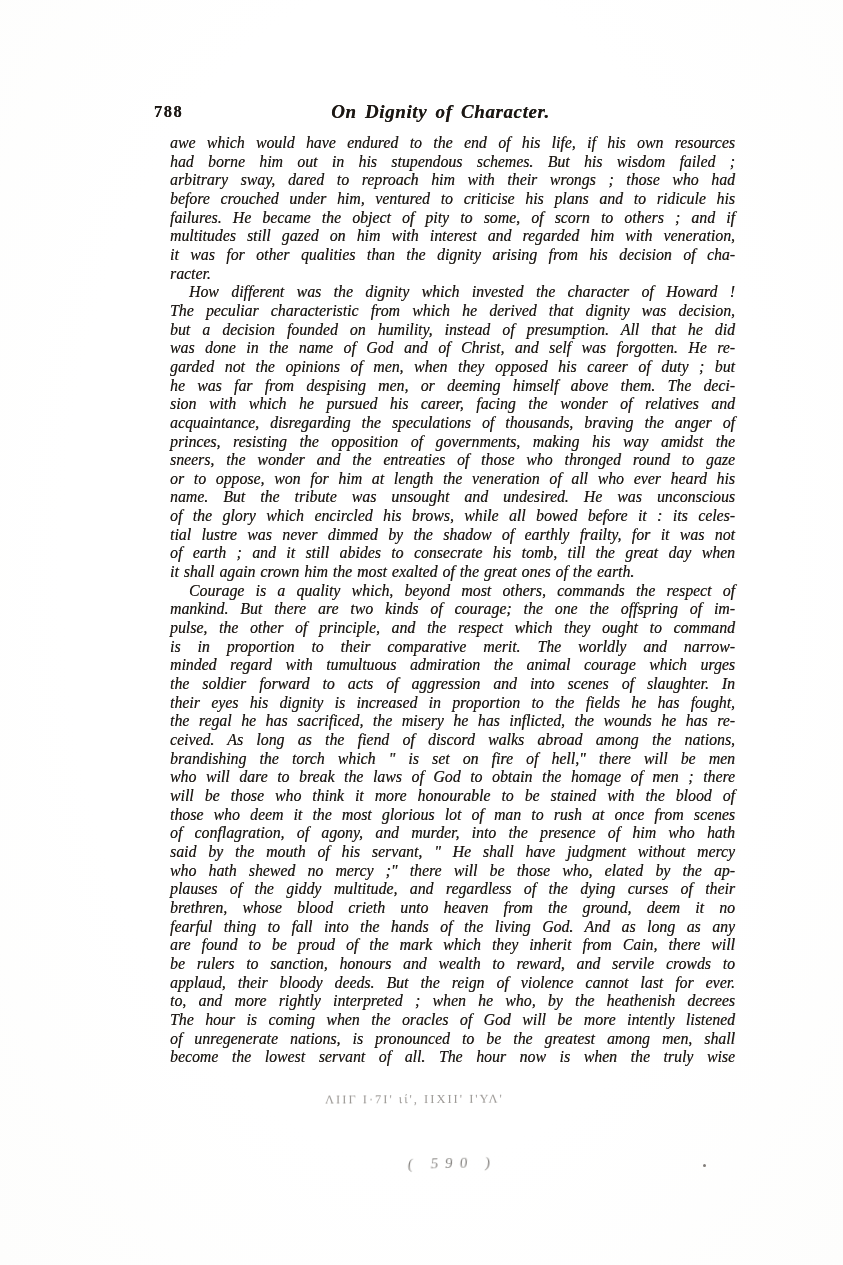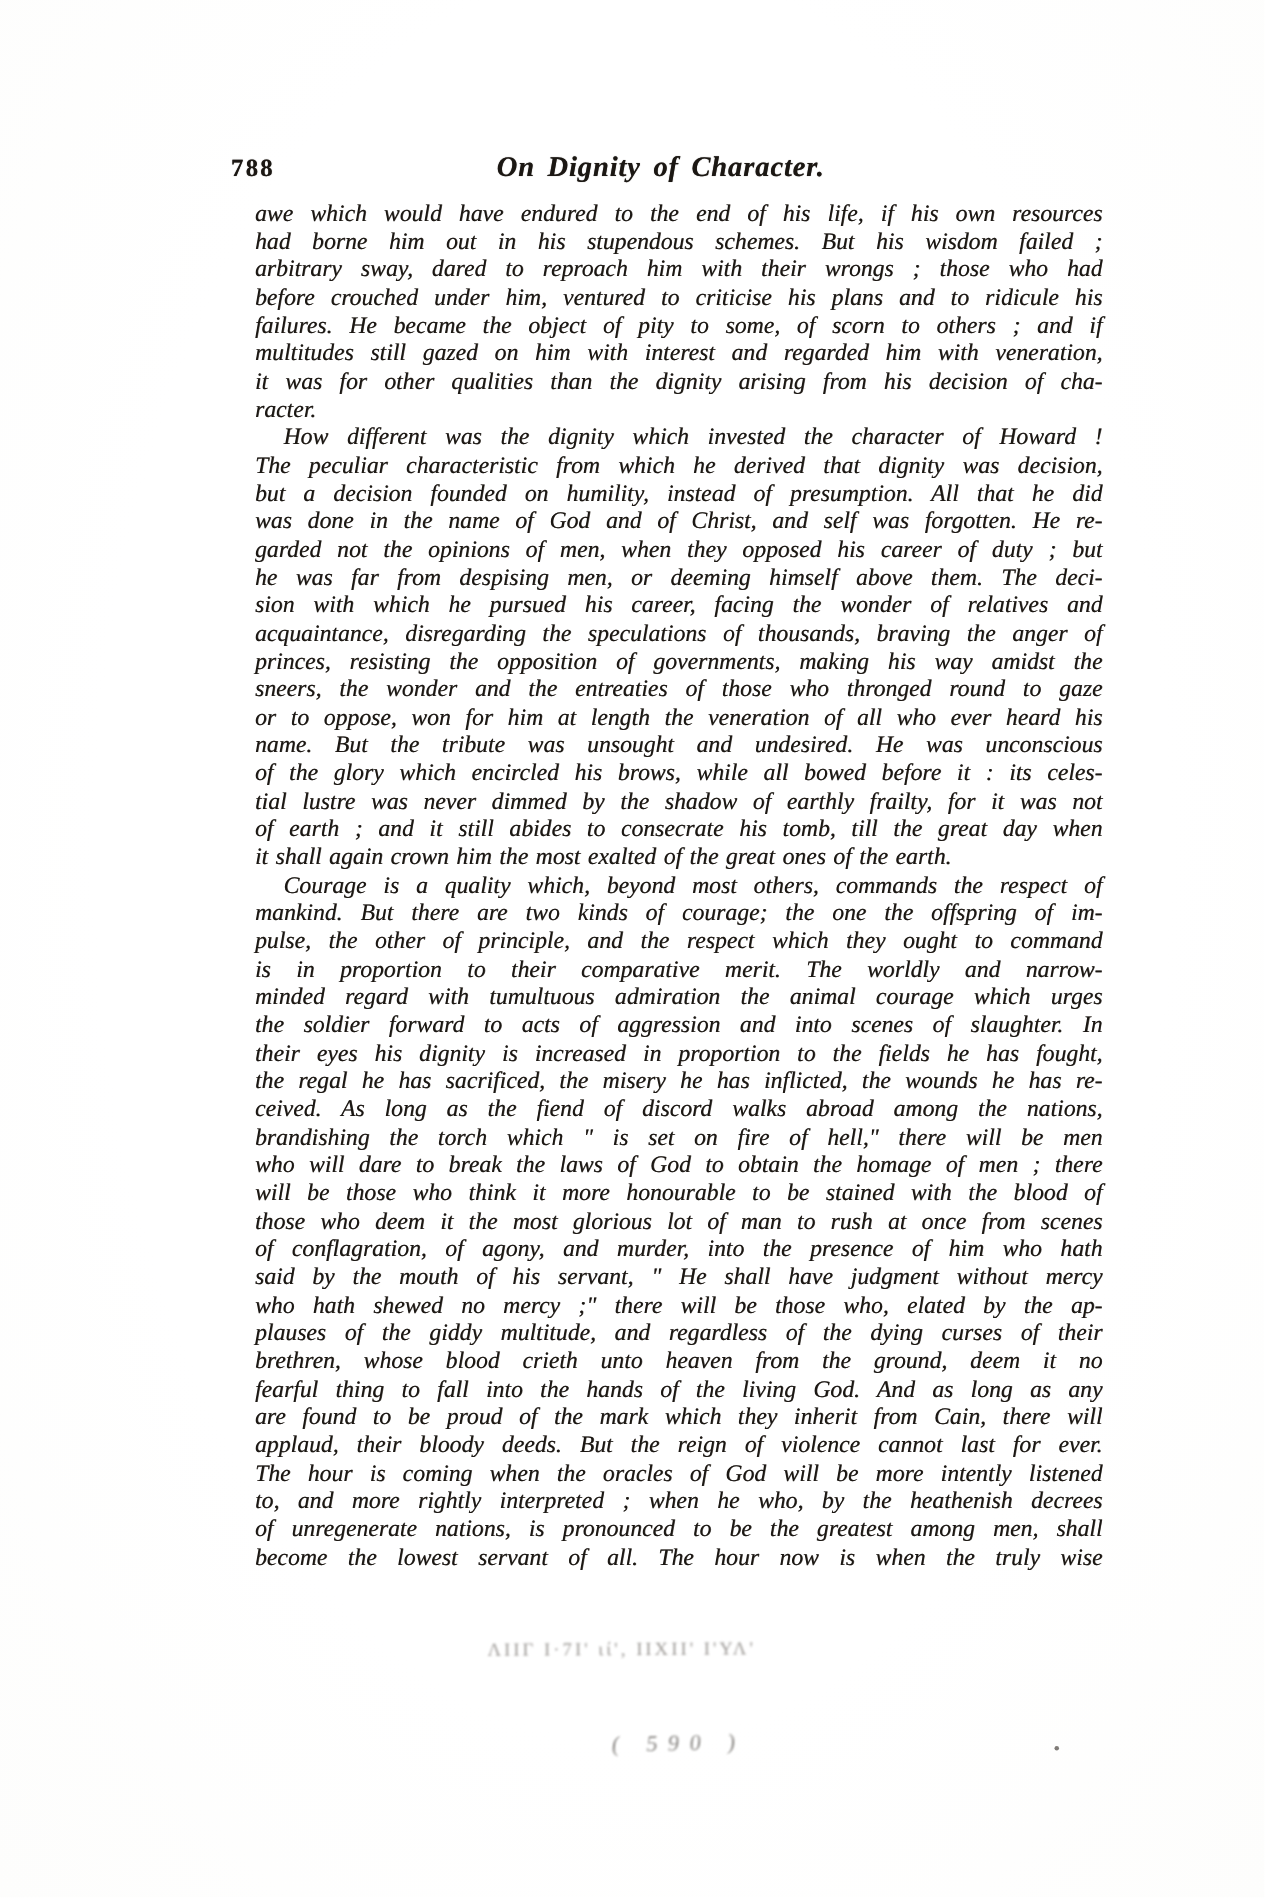--- a/index.html
+++ b/index.html
@@ -151,23 +151,24 @@
         <div class="line">who will dare to break the laws of God to obtain the homage of men ; there</div>
         <div class="line">will be those who think it more honourable to be stained with the blood of</div>
         <div class="line">those who deem it the most glorious lot of man to rush at once from scenes</div>
         <div class="line">of conflagration, of agony, and murder, into the presence of him who hath</div>
         <div class="line">said by the mouth of his servant, " He shall have judgment without mercy</div>
         <div class="line">who hath shewed no mercy ;" there will be those who, elated by the ap-</div>
         <div class="line">plauses of the giddy multitude, and regardless of the dying curses of their</div>
         <div class="line">brethren, whose blood crieth unto heaven from the ground, deem it no</div>
         <div class="line">fearful thing to fall into the hands of the living God.  And as long as any</div>
         <div class="line">are found to be proud of the mark which they inherit from Cain, there will</div>
+        <div class="line">be rulers to sanction, honours and wealth to reward, and servile crowds to</div>
         <div class="line">applaud, their bloody deeds.  But the reign of violence cannot last for ever.</div>
+        <div class="line">to, and more rightly interpreted ; when he who, by the heathenish decrees</div>
         <div class="line">The hour is coming when the oracles of God will be more intently listened</div>
-        <div class="line">to, and more rightly interpreted ; when he who, by the heathenish decrees</div>
         <div class="line">of unregenerate nations, is pronounced to be the greatest among men, shall</div>
         <div class="line">become the lowest servant of all.  The hour now is when the truly wise</div>
       </div>
     </div>
 
   <div class="bleedthrough">ΛΙΙΓ Ι·7Ι' ιί', ΙΙΧΙΙ' Ι'ΥΛ'</div>
 
   <div class="footer-mark">(  590  )</div>
 
   <div class="stray-dot"></div>

